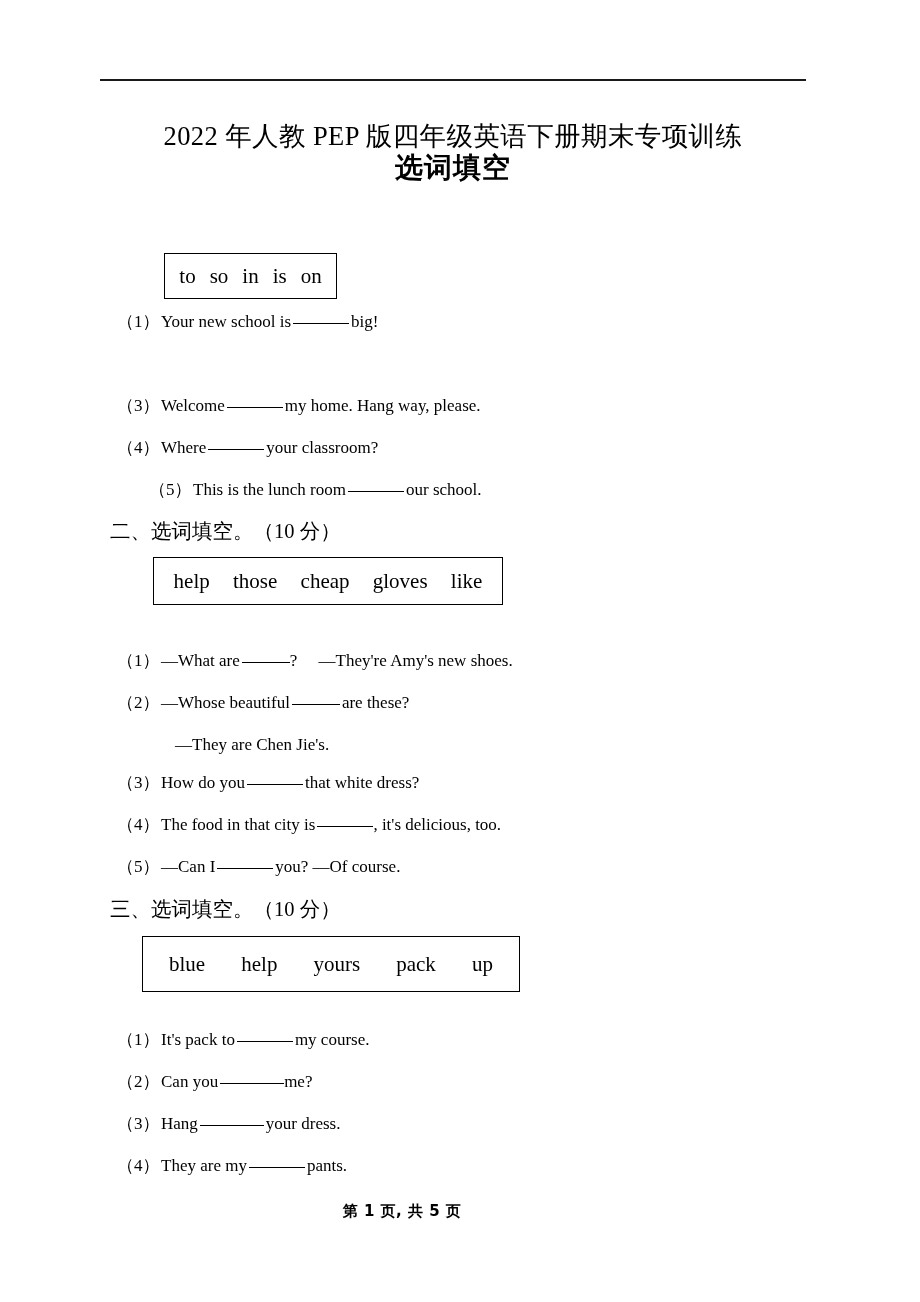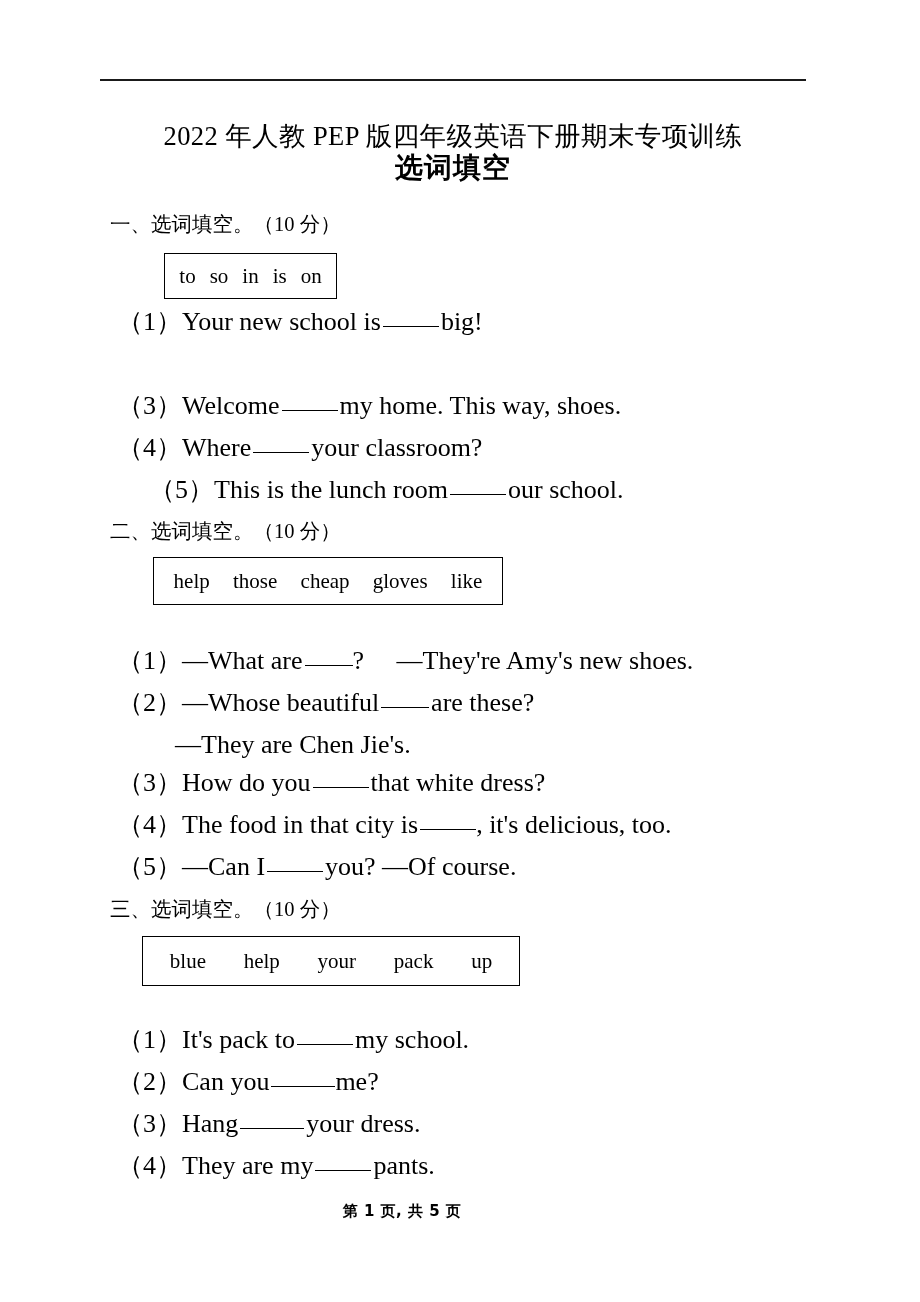--- a/index.html
+++ b/index.html
@@ -89,21 +89,21 @@
     justify-content: center;
     gap: 14px;
   }
   .wordbank .word {
     white-space: nowrap;
   }
 
   .qline {
     position: absolute;
     left: 117px;
-    font-size: 26px;
+    font-size: 17px;
     line-height: 27px;
     white-space: nowrap;
   }
   .qline .qnum {
     display: inline-block;
     min-width: 44px;
   }
   .qline.cont {
     left: 175px;
   }
@@ -136,39 +136,38 @@
 <body>
 
 <div class="page">
 
   <div class="header-rule"></div>
 
   <div class="doc-title">2022 年人教 PEP 版四年级英语下册期末专项训练</div>
 
   <div class="doc-subtitle">选词填空</div>
 
-  <div class="section-heading" style="top:210px;">一、选词填空。（10 分）</div>
 
   <div class="wordbank tight" style="left:164px; top:253px; width:173px; height:46px;">
     <div class="words">
       <span class="word">to</span>
       <span class="word">so</span>
       <span class="word">in</span>
       <span class="word">is</span>
       <span class="word">on</span>
     </div>
   </div>
 
   <div class="qline" style="top:308px;">
     <span class="qnum">（1）</span><span>Your new school is</span><span class="blank b-md"></span><span>big!</span>
   </div>
 
 
   <div class="qline" style="top:392px;">
-    <span class="qnum">（3）</span><span>Welcome</span><span class="blank b-md"></span><span>my home. This way, shoes.</span>
+    <span class="qnum">（3）</span><span>Welcome</span><span class="blank b-md"></span><span>my home. Hang way, please.</span>
   </div>
 
   <div class="qline" style="top:434px;">
     <span class="qnum">（4）</span><span>Where</span><span class="blank b-md"></span><span>your classroom?</span>
   </div>
 
   <div class="qline" style="top:476px;margin-left:32px;">
     <span class="qnum">（5）</span><span>This is the lunch room</span><span class="blank b-md"></span><span>our school.</span>
   </div>
 
@@ -203,32 +202,32 @@
   <div class="qline" style="top:811px;">
     <span class="qnum">（4）</span><span>The food in that city is</span><span class="blank b-md nosp-r"></span><span>, it's delicious, too.</span>
   </div>
 
   <div class="qline" style="top:853px;">
     <span class="qnum">（5）</span><span>—Can I</span><span class="blank b-md"></span><span>you? —Of course.</span>
   </div>
 
   <div class="section-heading" style="top:895px;">三、选词填空。（10 分）</div>
 
-  <div class="wordbank" style="left:142px; top:936px; width:378px; height:50px;">
+  <div class="wordbank" style="left:142px; top:936px; width:378px; height:56px;">
     <div class="words">
       <span class="word">blue</span>
       <span class="word">help</span>
-      <span class="word">your</span>
+      <span class="word">yours</span>
       <span class="word">pack</span>
       <span class="word">up</span>
     </div>
   </div>
 
   <div class="qline" style="top:1026px;">
-    <span class="qnum">（1）</span><span>It's pack to</span><span class="blank b-md"></span><span>my school.</span>
+    <span class="qnum">（1）</span><span>It's pack to</span><span class="blank b-md"></span><span>my course.</span>
   </div>
 
   <div class="qline" style="top:1068px;">
     <span class="qnum">（2）</span><span>Can you</span><span class="blank b-lg nosp-r"></span><span>me?</span>
   </div>
 
   <div class="qline" style="top:1110px;">
     <span class="qnum">（3）</span><span>Hang</span><span class="blank b-lg"></span><span>your dress.</span>
   </div>
 

